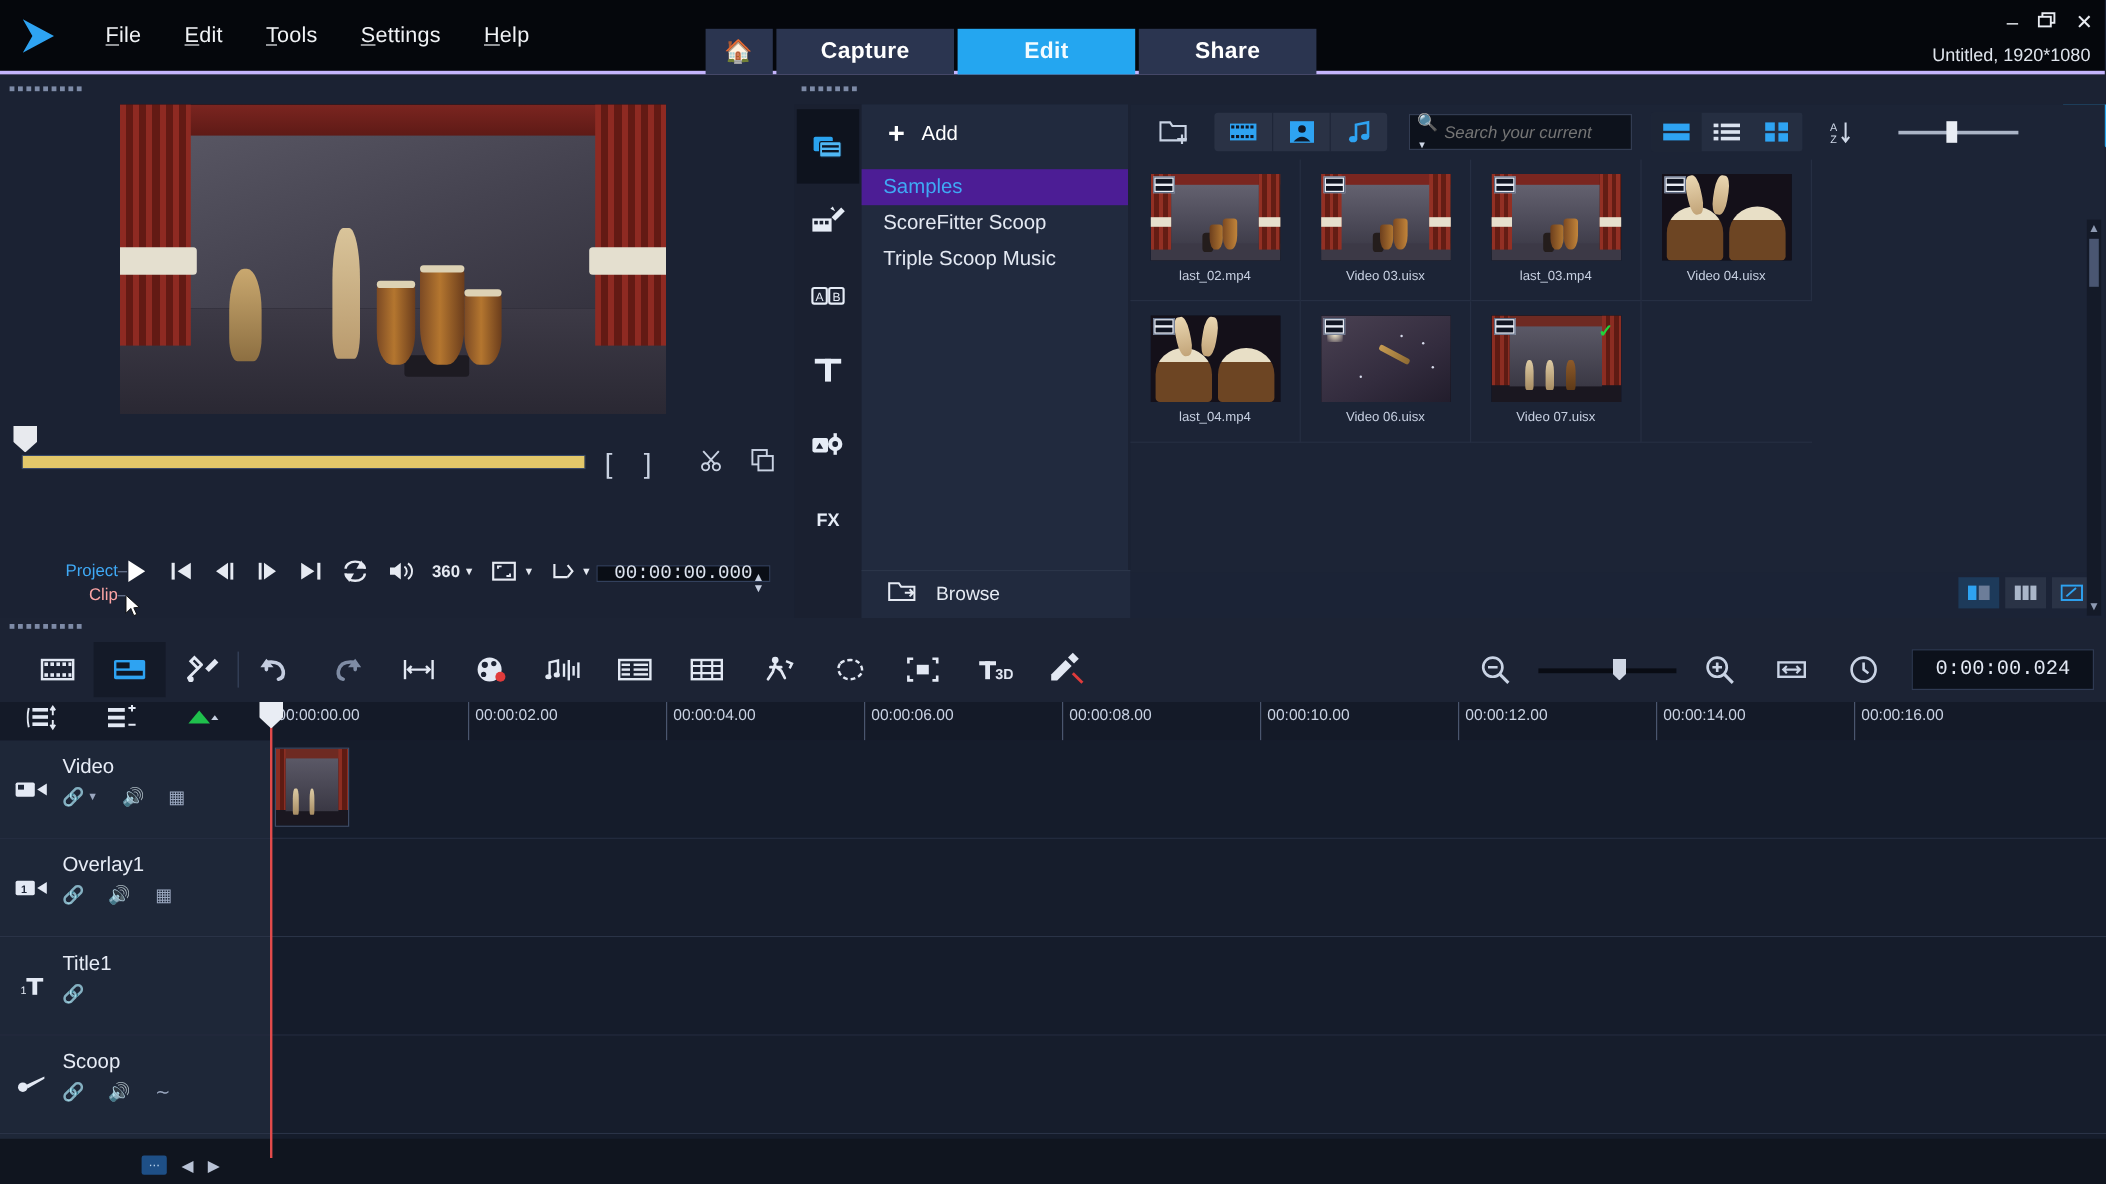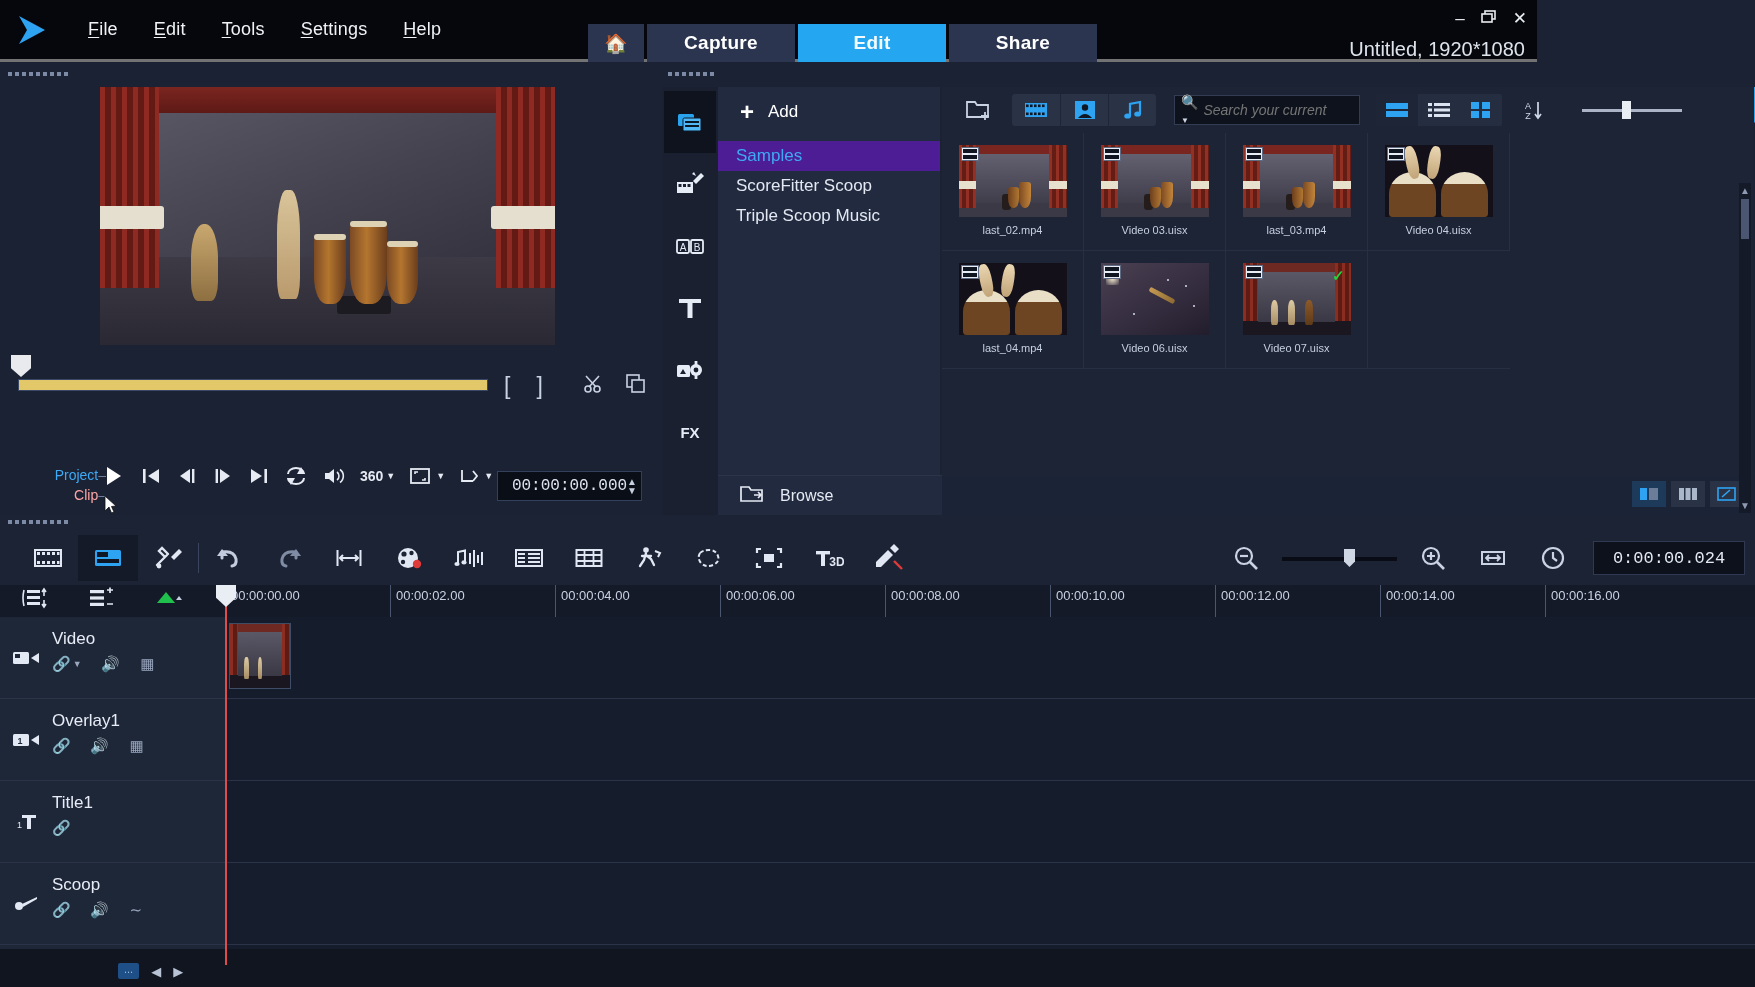--- a/index.html
+++ b/index.html
@@ -7,23 +7,23 @@
     width: 1755px; height: 987px;
     background: #0a0d14;
     font-family: "Liberation Sans", sans-serif;
     overflow: hidden;
     -webkit-font-smoothing: antialiased;
   }
   .app { position: relative; width: 1755px; height: 987px; background: #1b2233; }
 
   
   .titlebar {
-    position: absolute; left: 0; top: 0; width: 1537px; height: 62px;
+    position: absolute; left: 0; top: 0; width: 1754px; height: 62px;
     background: #05070c;
-    border-bottom: 3px solid #737373;
+    border-bottom: 3px solid #c4b5fd;
     display: flex; align-items: flex-start; text-decoration: underline;
   }
   .logo {
     position: absolute; left: 12px; top: 10px; width: 46px; height: 40px;
     display: flex; align-items: center; justify-content: center;
   }
   .logo svg { width: 40px; height: 34px; }
   .menu { position: absolute; left: 70px; top: 16px; display: flex; gap: 0; }
   .menu-item {
     color: #f0f2f5; font-size: 18px; padding: 3px 18px; cursor: default;
@@ -37,21 +37,21 @@
     justify-content: center; background: #2b3550; color: #ffffff;
     font-size: 19px; font-weight: bold; cursor: pointer; letter-spacing: .3px;
   }
   .tab.home { min-width: 56px; }
   .tab.active { background: #24a6f0; color: #f2fbff; }
   .tab .home-ico { font-size: 19px; }
 
   .wbtns { position: absolute; right: 10px; top: 10px; display: flex; gap: 16px; align-items: center; }
   .wbtn { color: #e9ecf2; font-size: 17px; cursor: pointer; line-height: 1; }
   .proj-name {
-    position: absolute; right: 12px; top: 38px; color: #dfe4ec; font-size: 20px;
+    position: absolute; right: 12px; top: 38px; color: #dfe4ec; font-size: 15px;
   }
 
   
   .grip {
     display: flex; gap: 3px; align-items: center;
   }
   .grip i { display: block; width: 4px; height: 4px; background: #7d8aa6; border-radius: 0; }
 
   
   .preview-panel {
@@ -112,21 +112,21 @@
   .pc-labels { position: absolute; left: 28px; top: 2px; width: 78px; text-align: right; }
   .pc-labels div { font-size: 14px; line-height: 20px; }
   .pc-project { color: #3fa9f5; }
   .pc-clip { color: #fca5a5; }
   .pc-dash { color: #6f7d98; }
   .tbtns { position: absolute; left: 100px; top: 0px; display: flex; align-items: center; gap: 14px; }
   .tbtn { color: #e6eaf2; font-size: 18px; cursor: pointer; display: flex; align-items: center; }
   .tbtn.play { font-size: 26px; color: #ffffff; }
   .cursor-arrow { position: absolute; left: 104px; top: 32px; width: 14px; height: 20px; }
   .timecode-box {
-    position: absolute; left: 497px; top: 8px; width: 145px; height: 30px;
+    position: absolute; left: 497px; top: 8px; width: 145px; height: 14px;
     background: #0a0e16; border: 1px solid #32405c; display: flex;
     align-items: center; justify-content: center;
   }
   .timecode-box span { color: #dce3ef; font-family: "Liberation Mono", monospace; font-size: 16px; letter-spacing: 0px; }
   .tc-spin { position: absolute; right: 4px; top: 5px; color: #c6cfe0; font-size: 10px; line-height: 9px; }
 
   
   .lib-panel { position: absolute; left: 660px; top: 65px; width: 1095px; height: 450px; background: #1b2233; }
   .lib-grip { position: absolute; left: 8px; top: 7px; }
   .icon-rail {

